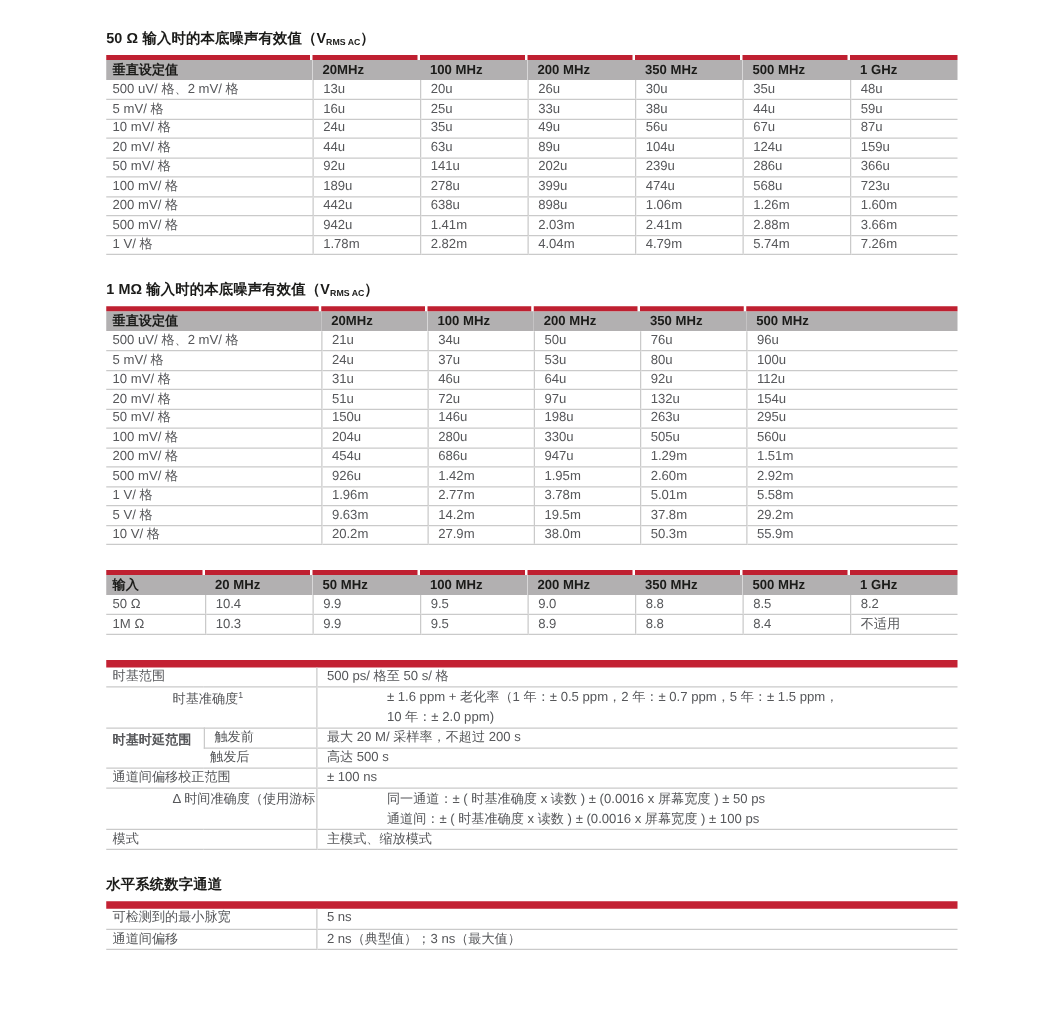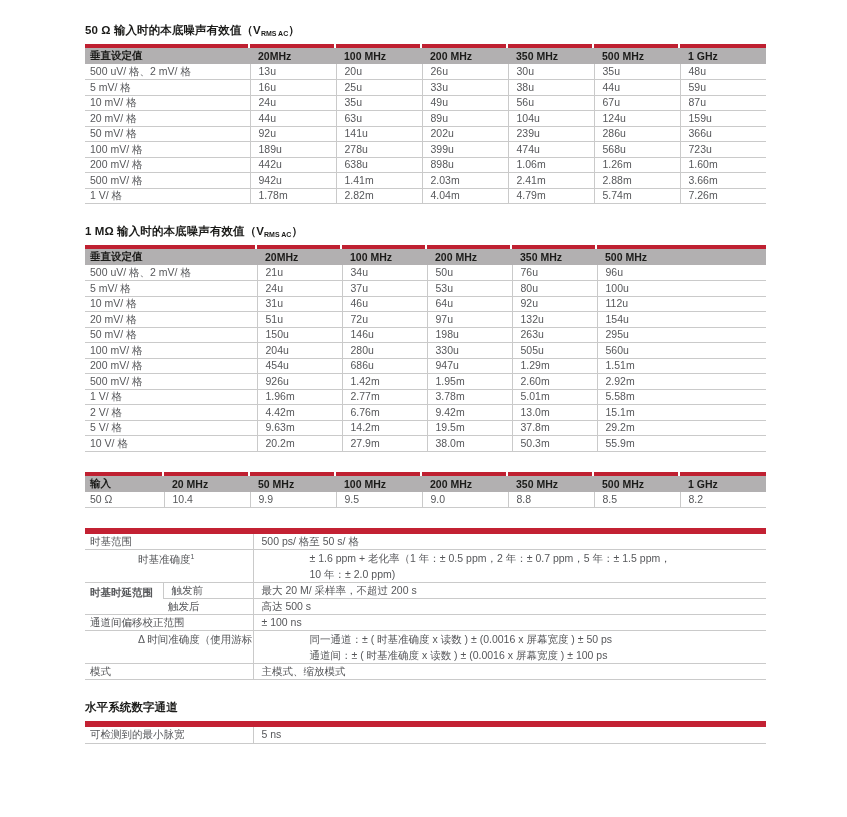--- a/index.html
+++ b/index.html
@@ -303,28 +303,20 @@
           </tr>
           <tr>
             <td>1 V/ 格</td>
             <td>1.96m</td>
             <td>2.77m</td>
             <td>3.78m</td>
             <td>5.01m</td>
             <td>5.58m</td>
           </tr>
           <tr>
-            <td>2 V/ 格</td>
-            <td>4.42m</td>
-            <td>6.76m</td>
-            <td>9.42m</td>
-            <td>13.0m</td>
-            <td>15.1m</td>
-          </tr>
-          <tr>
             <td>5 V/ 格</td>
             <td>9.63m</td>
             <td>14.2m</td>
             <td>19.5m</td>
             <td>37.8m</td>
             <td>29.2m</td>
           </tr>
           <tr>
             <td>10 V/ 格</td>
             <td>20.2m</td>
@@ -374,20 +366,30 @@
       <tbody>
           <tr>
             <td>50 Ω</td>
             <td>10.4</td>
             <td>9.9</td>
             <td>9.5</td>
             <td>9.0</td>
             <td>8.8</td>
             <td>8.5</td>
             <td>8.2</td>
+          </tr>
+          <tr>
+            <td>1M Ω</td>
+            <td>10.3</td>
+            <td>9.9</td>
+            <td>9.5</td>
+            <td>8.9</td>
+            <td>8.8</td>
+            <td>8.4</td>
+            <td>不适用</td>
           </tr>
         </tbody>
     </table>
   </div>
 
   <div class="section">
     <div class="redbar-solid"></div>
     <table class="spec">
       <colgroup>
           <col style="width:78px">
@@ -440,17 +442,21 @@
     <table class="spec">
       <colgroup>
           <col style="width:168px">
           <col>
         </colgroup>
       <tbody>
         <tr>
           <td>可检测到的最小脉宽</td>
           <td>5 ns</td>
         </tr>
+        <tr>
+          <td>通道间偏移</td>
+          <td>2 ns（典型值）；3 ns（最大值）</td>
+        </tr>
       </tbody>
     </table>
   </div>
 
 </div>
 
 </body></html>

